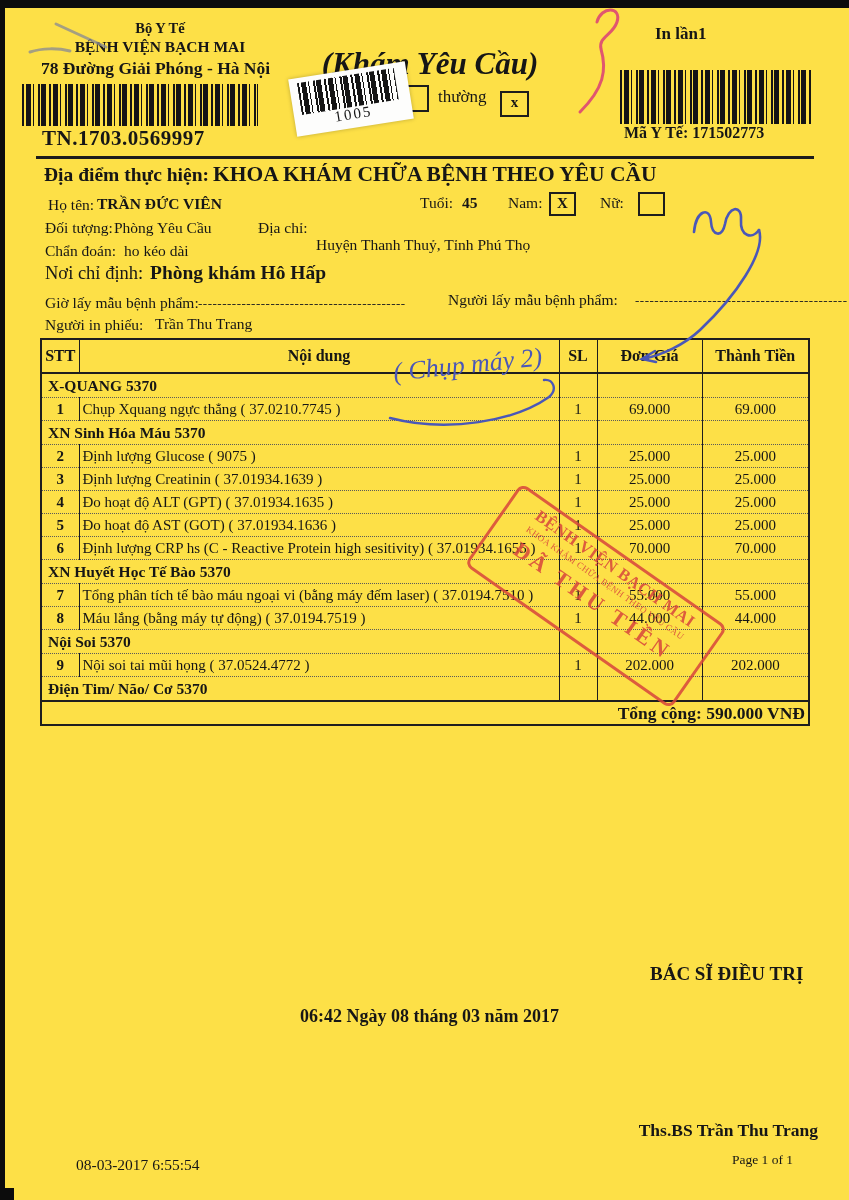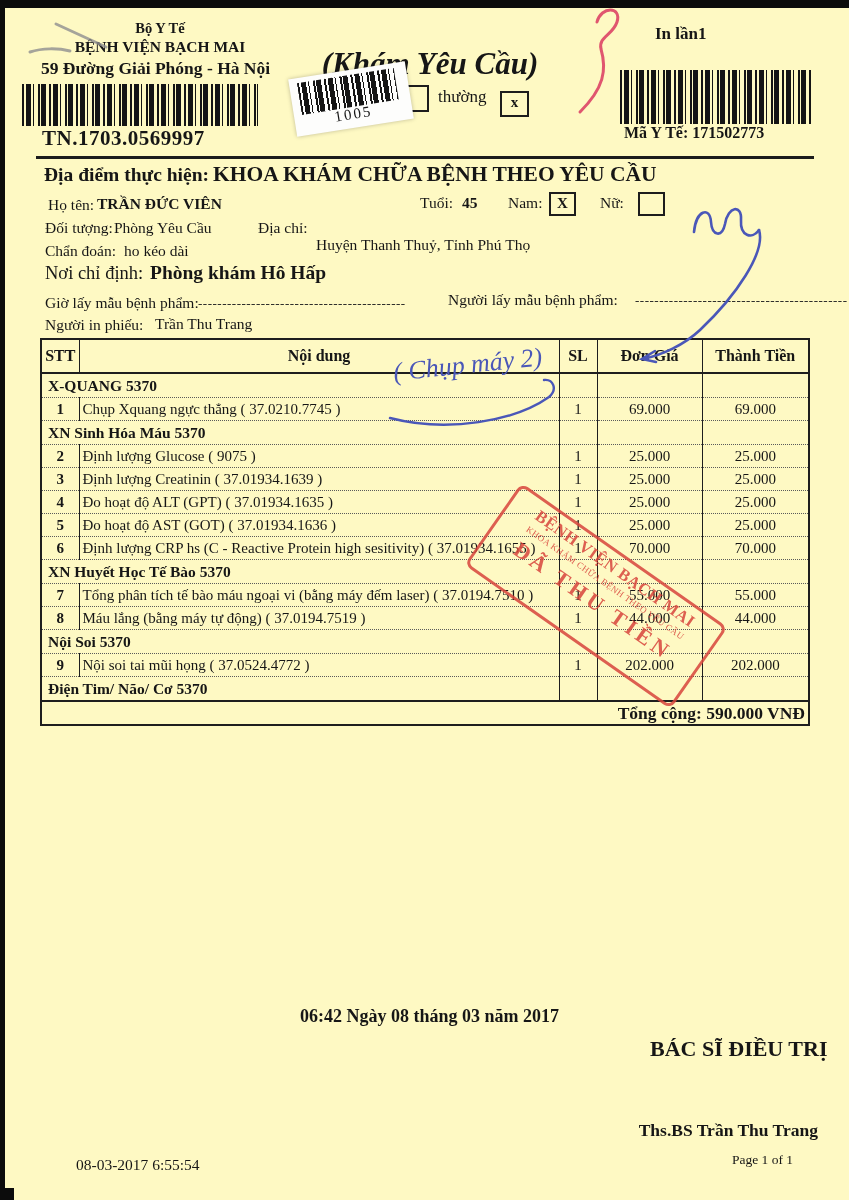--- a/index.html
+++ b/index.html
@@ -1,18 +1,18 @@
 <!DOCTYPE html>
 <html><head>
 <meta charset="utf-8">
 <style>
   html,body{margin:0;padding:0;background:#e8e8e8;}
   .sheet{
     position:relative;width:849px;height:1200px;margin:0 auto;
-    background:#fef9c3;
+    background:#fde047;
     font-family:"Liberation Serif","DejaVu Serif",serif;
     color:#161616;overflow:hidden;
   }
   .abs{position:absolute;}
   
   .edge-top{left:0;top:0;width:849px;height:8px;background:#0c0c0c;}
   .edge-left{left:0;top:0;width:5px;height:1200px;background:#0c0c0c;}
   .corner-bl{left:0;top:1188px;width:14px;height:12px;background:#0c0c0c;}
   
   .barcode{
@@ -72,21 +72,21 @@
 <body>
 
 <div class="sheet">
 
   <div class="abs edge-top"></div>
   <div class="abs edge-left"></div>
   <div class="abs corner-bl"></div>
 
   <div class="abs bold center" style="left:40px;top:20px;width:240px;font-size:14.5px;">Bộ Y Tế</div>
   <div class="abs bold center" style="left:40px;top:38px;width:240px;font-size:15.5px;">BỆNH VIỆN BẠCH MAI</div>
-  <div class="abs bold center" style="left:28px;top:58px;width:255px;font-size:17.5px;">59 Đường Giải Phóng - Hà Nội</div>
+  <div class="abs bold center" style="left:28px;top:58px;width:255px;font-size:17.5px;">78 Đường Giải Phóng - Hà Nội</div>
   <div class="abs barcode" style="left:22px;top:84px;width:236px;height:42px;"></div>
   <div class="abs bold" style="left:42px;top:126px;font-size:21px;letter-spacing:.5px;">TN.1703.0569997</div>
 
   <div class="abs bold center" style="left:285px;top:46px;width:290px;font-size:31px;font-style:italic;">(Khám Yêu Cầu)</div>
 
   <div class="abs" style="left:292px;top:70px;width:118px;height:58px;background:#fdfdfc;
        transform:rotate(-9deg);box-shadow:0 0 4px rgba(0,0,0,.25);z-index:2;">
     <div class="barcode" style="position:absolute;left:8px;top:5px;width:98px;height:32px;"></div>
     <div class="center" style="position:absolute;left:0;top:36px;width:118px;font-size:15px;letter-spacing:2px;">1005</div>
   </div>
@@ -254,21 +254,21 @@
 
   <div class="abs stamp">
     <div class="l1">BỆNH VIỆN BẠCH MAI</div>
     <div class="l2">KHOA KHÁM CHỮA BỆNH THEO YÊU CẦU</div>
     <div class="l3">ĐÃ THU TIỀN</div>
   </div>
 
   <div class="abs hand-note">( Chụp máy 2)</div>
 
   <div class="abs bold" style="left:300px;top:1006px;font-size:18px;">06:42  Ngày 08 tháng 03 năm 2017</div>
-  <div class="abs bold" style="left:650px;top:1036px;font-size:22px;">BÁC SĨ ĐIỀU TRỊ</div>
+  <div class="abs bold" style="left:650px;top:963px;font-size:19px;">BÁC SĨ ĐIỀU TRỊ</div>
   <div class="abs bold" style="left:618px;top:1120px;width:200px;text-align:right;font-size:17.5px;">Ths.BS Trần Thu Trang</div>
   <div class="abs" style="left:732px;top:1152px;font-size:13.5px;">Page 1 of 1</div>
   <div class="abs" style="left:76px;top:1156px;font-size:15.5px;">08-03-2017   6:55:54</div>
 
   <svg class="abs overlay" width="849" height="1200" viewBox="0 0 849 1200">
 
     <g stroke="#909090" stroke-width="3" fill="none" opacity=".8" stroke-linecap="round">
       <path d="M 56 24 L 106 47"></path>
       <path d="M 30 52 C 42 48 58 48 70 51"></path>
     </g>

